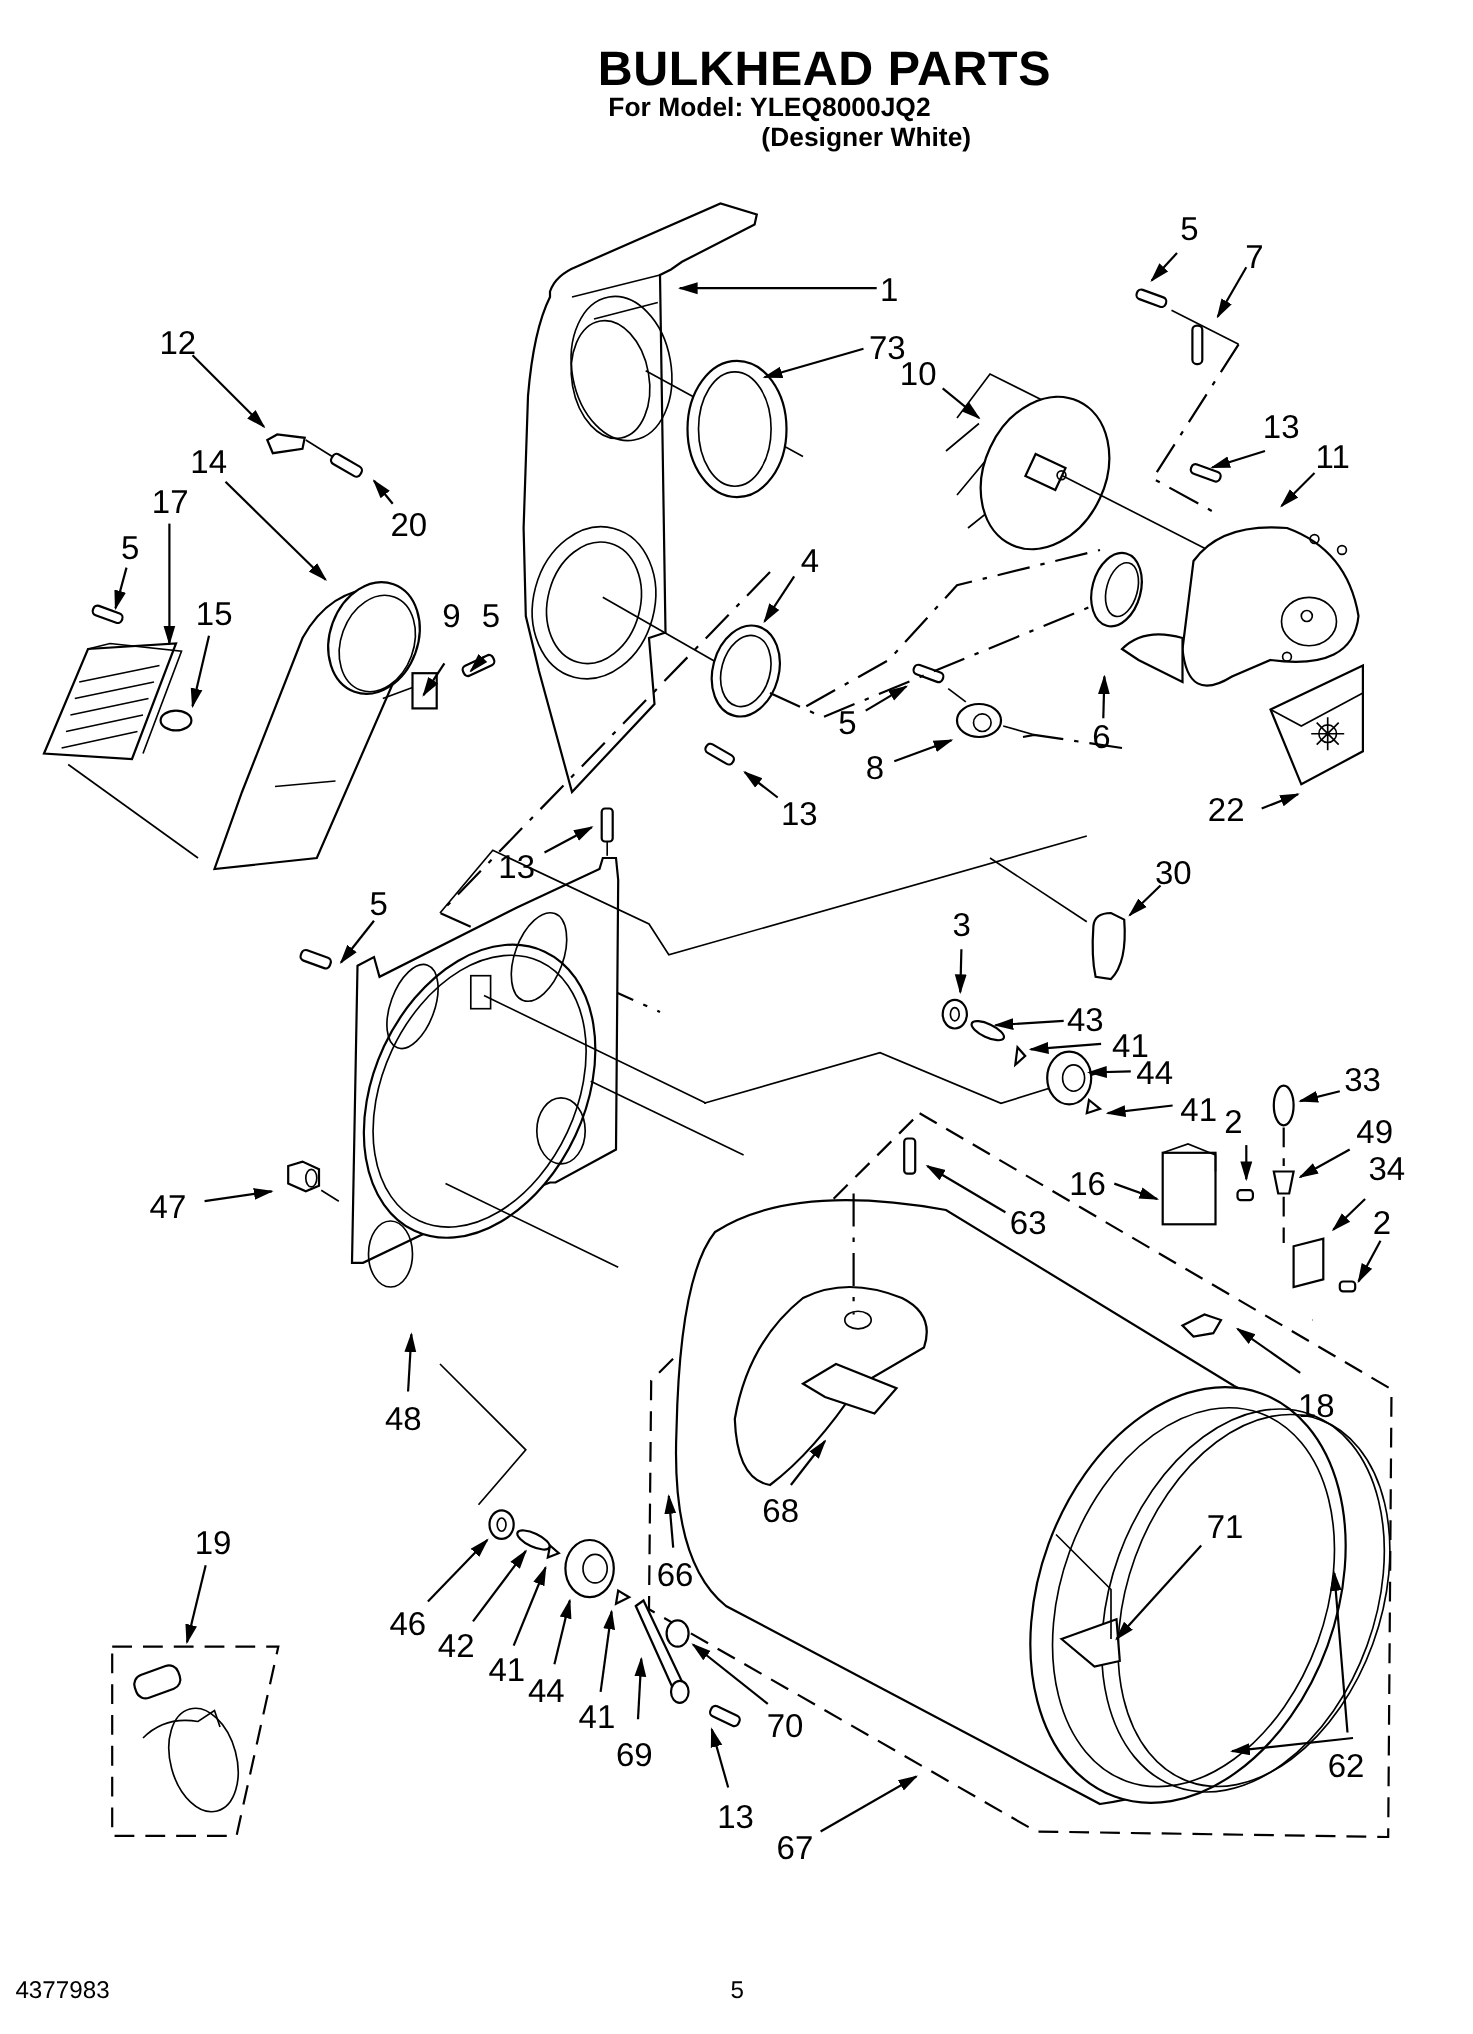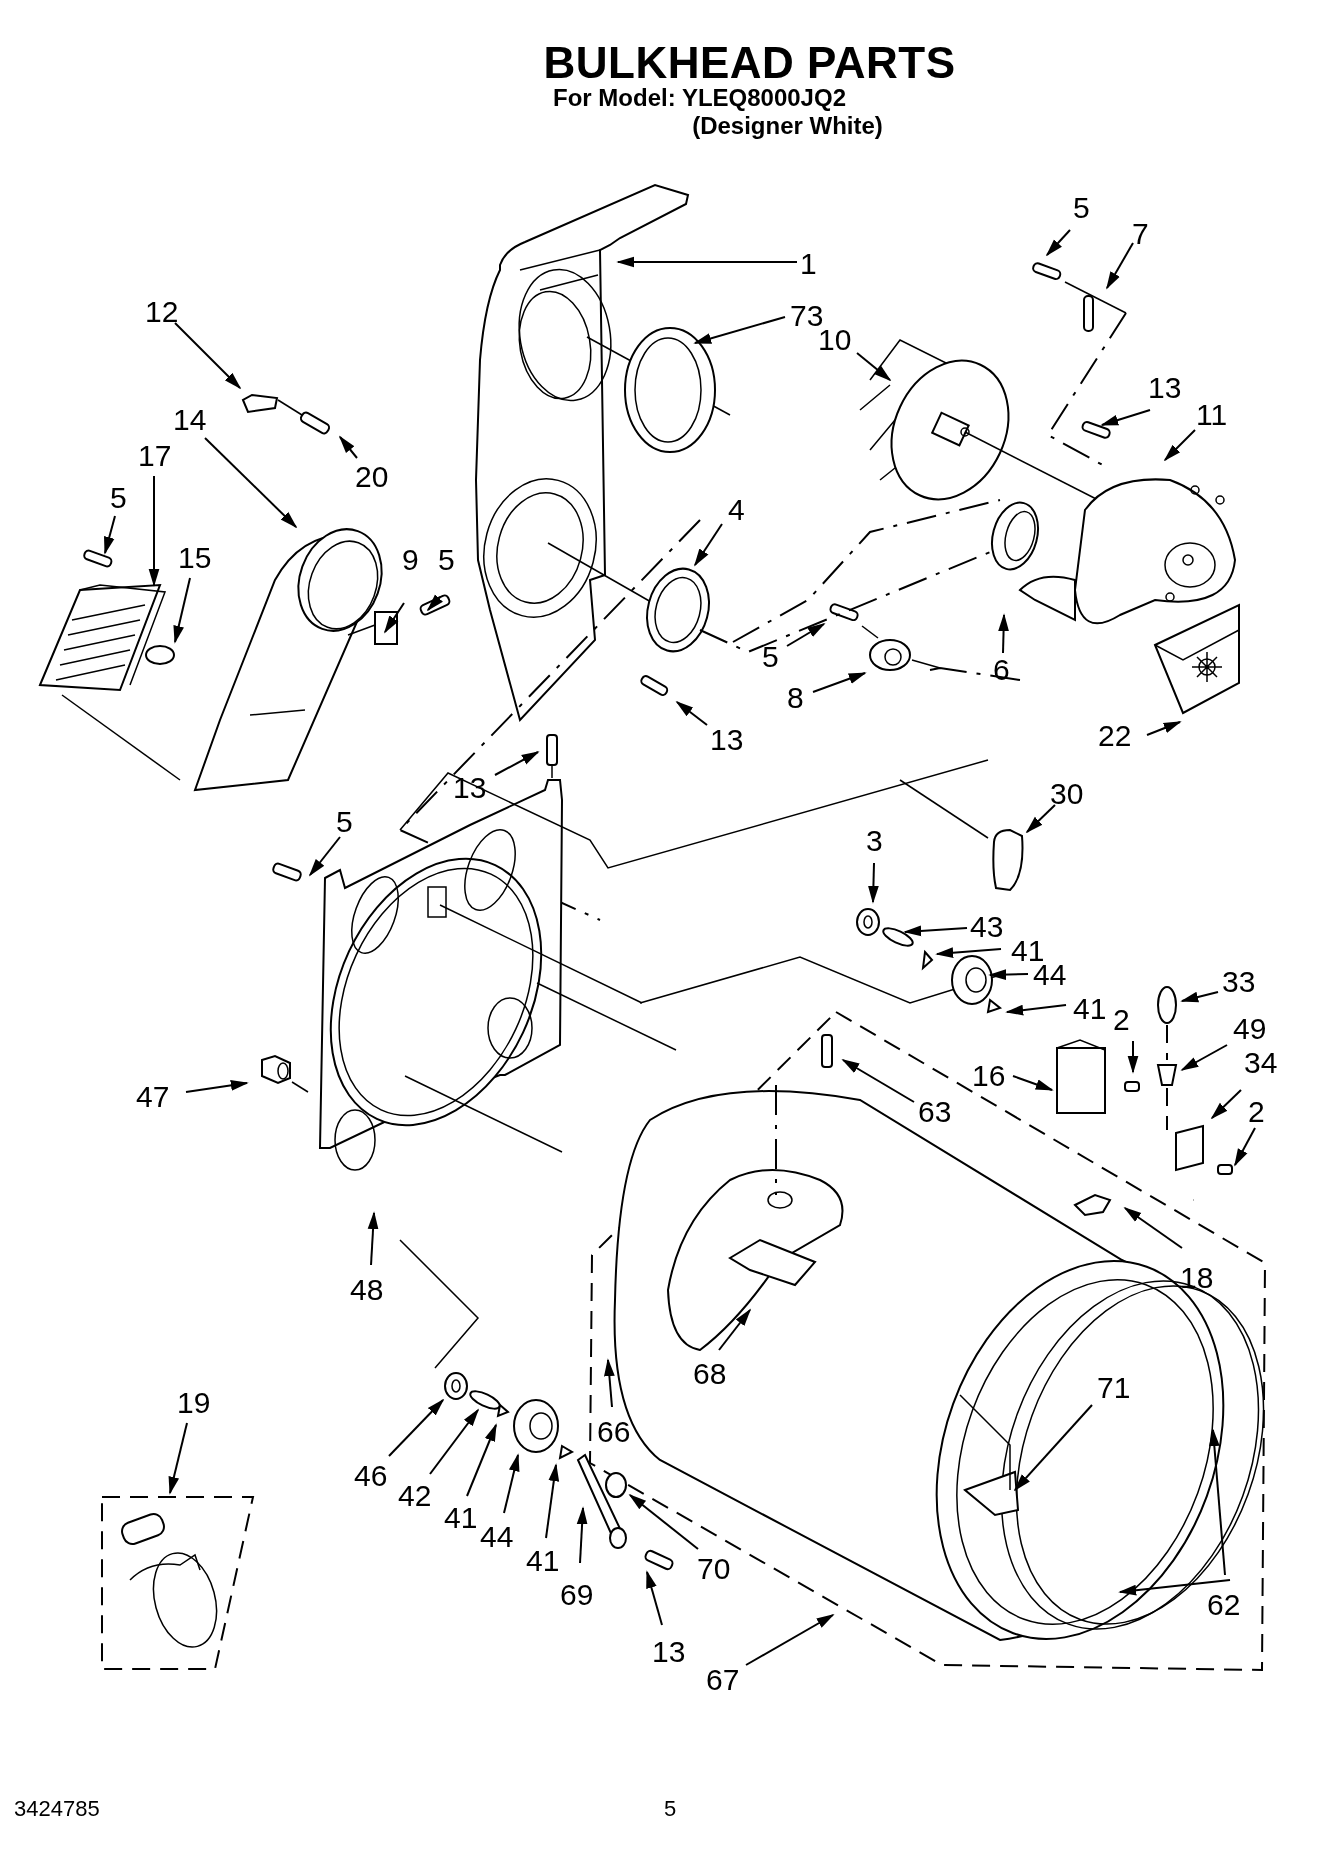--- a/index.html
+++ b/index.html
@@ -373,14 +373,14 @@
     <text class="callout" x="480" y="1547">44</text>
     <text class="callout" x="526" y="1571">41</text>
     <text class="callout" x="697" y="1579">70</text>
     <text class="callout" x="560" y="1605">69</text>
     <text class="callout" x="1207" y="1615">62</text>
     <text class="callout" x="652" y="1662">13</text>
     <text class="callout" x="706" y="1690">67</text>
   </g>
 </svg>
 
-<div class="footer" id="f1">3424785</div>
+<div class="footer" id="f1">4377983</div>
 <div class="footer" id="f2">5</div>
 
 </body></html>

